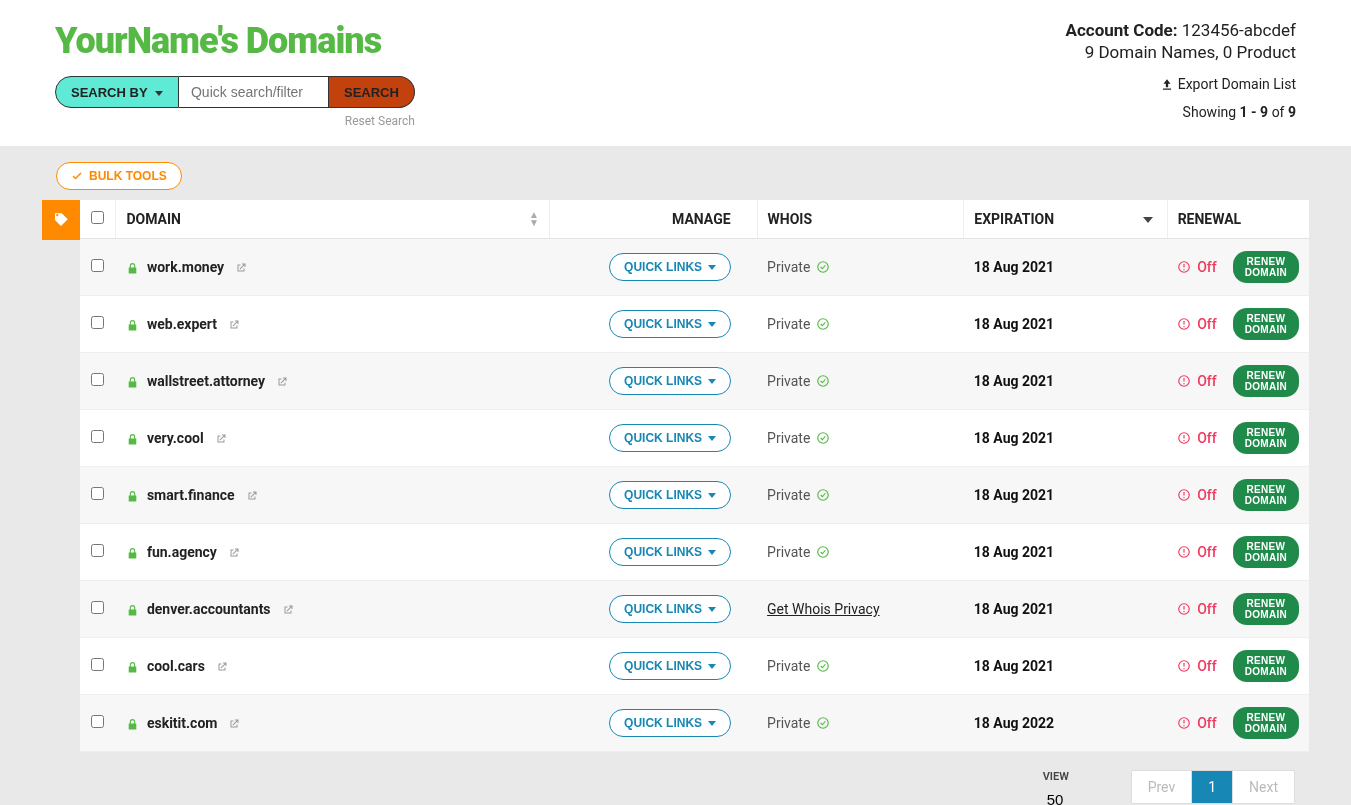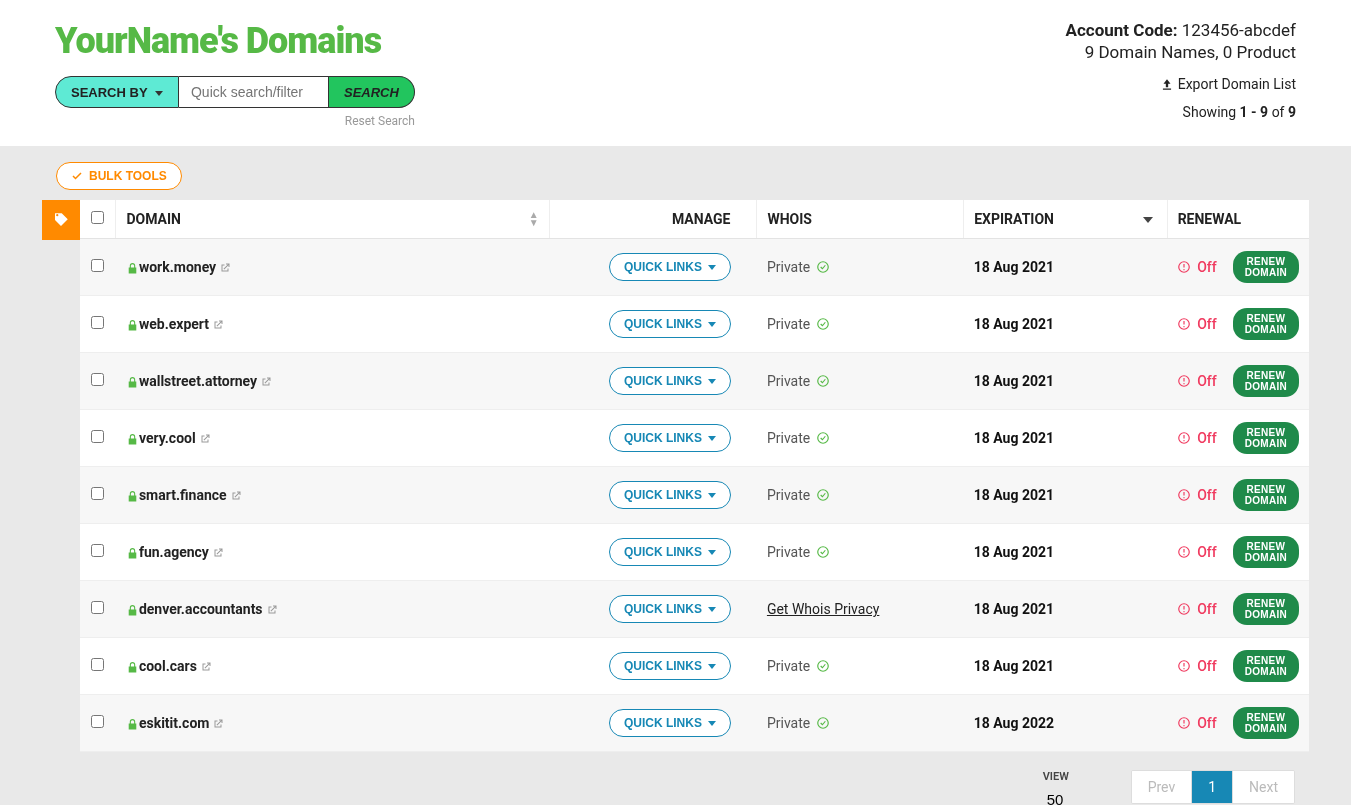--- a/index.html
+++ b/index.html
@@ -51,24 +51,23 @@
     font-size: 14px;
     outline: none;
   }
   .search-btn {
     border: 1px solid #333;
     border-left: none;
     border-radius: 0 20px 20px 0;
     padding: 7px 15px;
     font-weight: 700;
     font-size: 13px;
-    background: #22c55e;
+    background: #c2410c;
     cursor: pointer;
     color:#222;
-    font-style:italic;
   }
   .reset-search { font-size: 12px; color: #999; text-align: right; margin-top: 6px; cursor: pointer;}
   .controls-right { text-align: right; font-size: 14px; }
   .export-link { color: #222; cursor: pointer; }
   .showing { margin-top: 12px; color: #222; }
   .caret-down { display:inline-block; width:0; height:0; border-left:4px solid transparent; border-right:4px solid transparent; border-top:5px solid #333; vertical-align: middle; margin-left:4px;}
 
   .content {
     background: #e9e9e9;
     padding: 16px 0 30px 0;
@@ -121,21 +120,21 @@
   tr.even td { background:#f7f7f7; }
   tr.odd td { background:#fff; }
   .col-check { width: 36px; text-align:center;}
   .col-domain { width: 440px; }
   .col-manage { width: 210px; text-align:right; padding-right:26px;}
   .col-whois { width: 210px; }
   .col-exp { width: 206px; }
   .col-renewal { width: auto; }
   .sort-icons { float:right; color:#aaa; font-size:10px; line-height:8px;}
   .sort-down { float:right; width:0;height:0; border-left:5px solid transparent;border-right:5px solid transparent;border-top:6px solid #444; margin-top:6px; margin-right:4px;}
-  .domain-cell { display:flex; align-items:flex-end; }
+  .domain-cell { display:flex; align-items:flex-end; gap:8px;}
   .lock-icon { color:#56b946; }
   .ext-icon { color:#aaa; margin-left:3px;}
   .domain-name { font-weight:700; color:#222; }
   .quick-links-btn {
     border:1.5px solid #1788b5;
     color:#1788b5;
     background:#fff;
     border-radius:18px;
     padding:6px 14px;
     font-weight:700;

